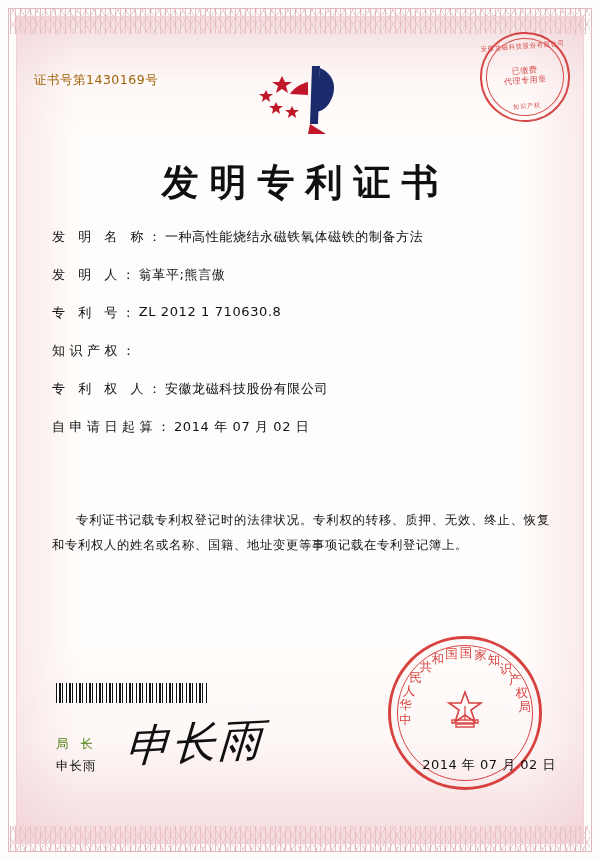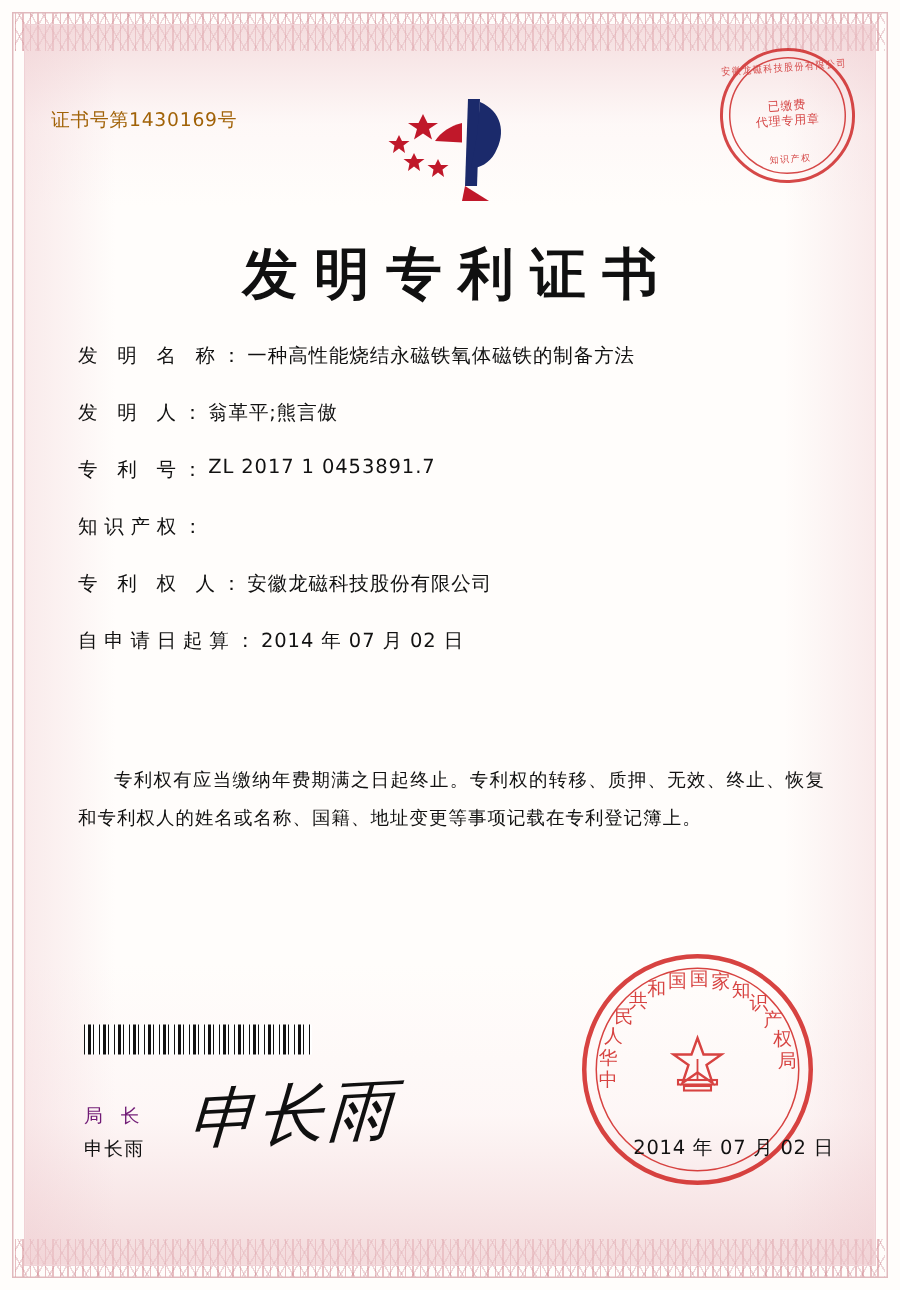--- a/index.html
+++ b/index.html
@@ -228,21 +228,21 @@
         #fff 7px, #fff 10px);
   }
 
   
   .director-label {
     position: absolute;
     left: 56px;
     top: 736px;
     font-size: 12.5px;
     letter-spacing: 4px;
-    color: #701a75;
+    color: #4d7c0f;
   }
   .director-name {
     position: absolute;
     left: 56px;
     top: 758px;
     font-size: 12.5px;
     letter-spacing: 1px;
     color: #111;
   }
   .signature {
@@ -366,40 +366,40 @@
       <span class="field-value">一种高性能烧结永磁铁氧体磁铁的制备方法</span>
     </div>
     <div class="field-row">
       <span class="field-label">发 明 人</span>
       <span class="field-colon">：</span>
       <span class="field-value">翁革平;熊言傲</span>
     </div>
     <div class="field-row">
       <span class="field-label">专 利 号</span>
       <span class="field-colon">：</span>
-      <span class="field-value">ZL 2017 1 0453891.7</span>
+      <span class="field-value">ZL 2012 1 710630.8</span>
     </div>
     <div class="field-row">
       <span class="field-label">知识产权</span>
       <span class="field-colon">：</span>
     </div>
     <div class="field-row">
       <span class="field-label">专 利 权 人</span>
       <span class="field-colon">：</span>
       <span class="field-value">安徽龙磁科技股份有限公司</span>
     </div>
     <div class="field-row">
       <span class="field-label">自申请日起算</span>
       <span class="field-colon">：</span>
       <span class="field-value">2014 年 07 月 02 日</span>
     </div>
   </div>
 
   <div class="body-text">
-    <p>专利权有应当缴纳年费期满之日起终止。专利权的转移、质押、无效、终止、恢复和专利权人的姓名或名称、国籍、地址变更等事项记载在专利登记簿上。</p>
+    <p>专利证书记载专利权登记时的法律状况。专利权的转移、质押、无效、终止、恢复和专利权人的姓名或名称、国籍、地址变更等事项记载在专利登记簿上。</p>
   </div>
 
   <div class="barcode"></div>
 
   <div class="director-label">局 长</div>
   <div class="director-name">申长雨</div>
   <div class="signature">申长雨</div>
 
   <div class="seal">
     <div class="seal-inner-ring"></div>

